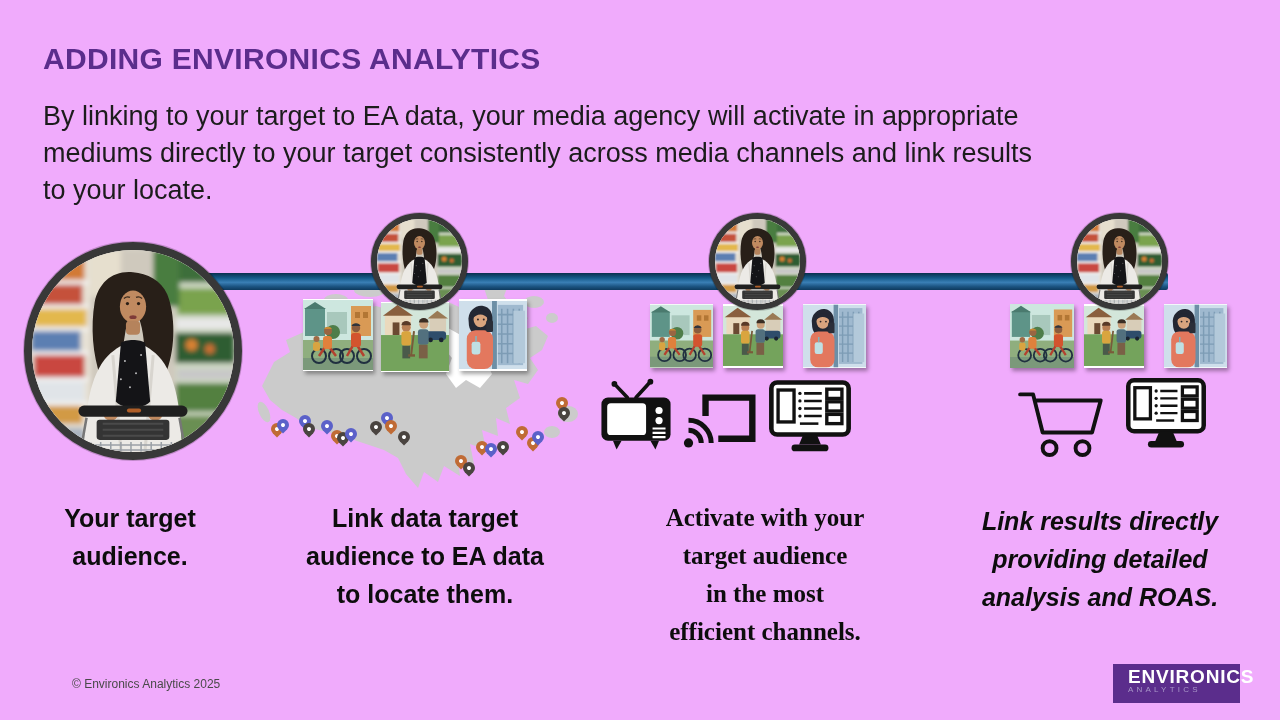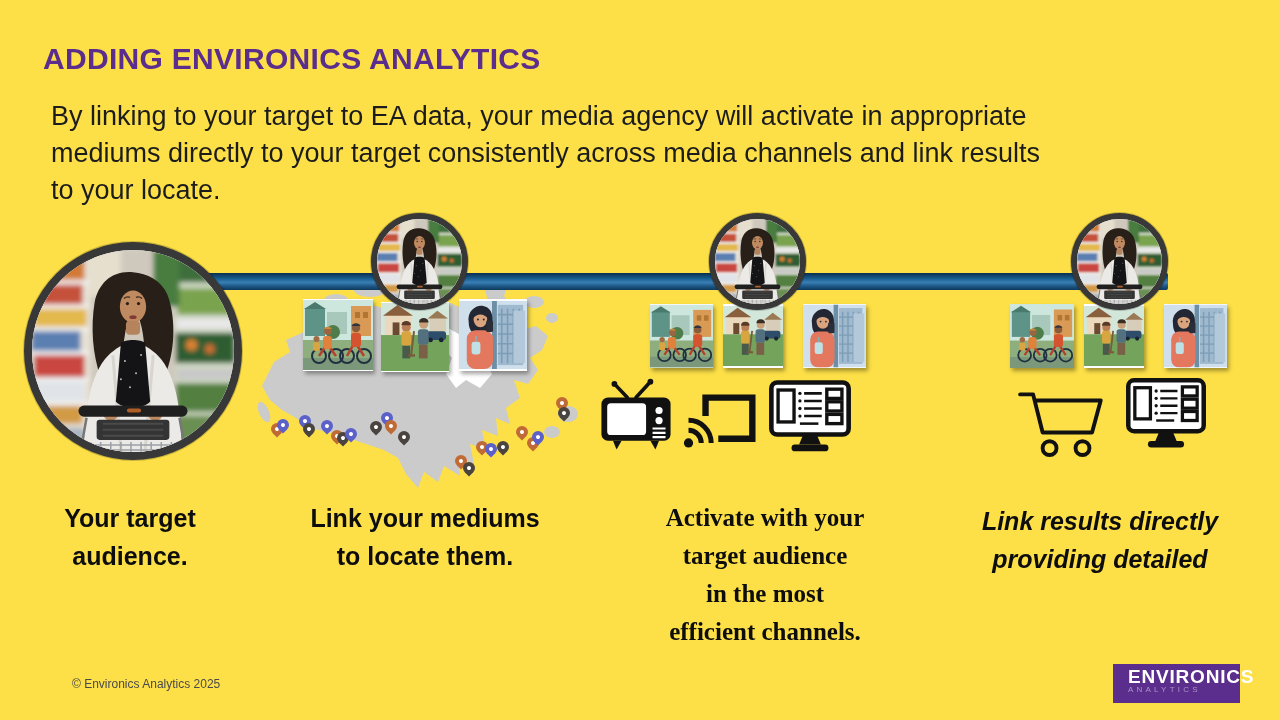--- a/index.html
+++ b/index.html
@@ -1,22 +1,22 @@
 <!DOCTYPE html>
 <html><head>
 <meta charset="utf-8">
 <style>
   html,body{margin:0;padding:0;background:#fff;}
-  .slide{position:relative;width:1280px;height:720px;background:#fde047;overflow:hidden;
+  .slide{position:relative;width:1280px;height:720px;background:#f0abfc;overflow:hidden;
          font-family:"Liberation Sans","DejaVu Sans",sans-serif;}
 
   .title{position:absolute;left:43px;top:42px;font-size:30px;font-weight:800;
          letter-spacing:.3px;color:#5b2d8c;margin:0;}
   .body-text{position:absolute;left:43px;top:98px;width:1210px;font-size:27px;
-         line-height:37px;color:#1c1c1c;margin-left:8px;}
+         line-height:37px;color:#1c1c1c;}
 
   .timeline-bar{position:absolute;left:138px;top:273px;width:1030px;height:17px;z-index:1;
          background:linear-gradient(180deg,#0b2f4e 0%,#155a8a 30%,#3a7fb5 55%,#1b5380 80%,#0e3a5e 100%);
          border-radius:2px;}
 
   .map-wrap{position:absolute;left:252px;top:266px;width:340px;height:230px;z-index:0;}
   .map-wrap svg{position:absolute;left:0;top:0;}
   .pin{position:absolute;width:12px;height:12px;border-radius:50% 50% 50% 0;
        transform:rotate(-45deg);margin-left:-6px;margin-top:-12px;z-index:2;}
   .pin::after{content:"";position:absolute;left:4px;top:4px;width:4px;height:4px;
@@ -376,32 +376,34 @@
     <svg viewBox="0 0 100 95">
         <use href="#icon-monitor"></use>
       </svg>
   </div>
 
   <div class="caption cap1">
     <div>Your target</div>
     <div>audience.</div>
   </div>
   <div class="caption cap2">
-    <div>Link your mediums</div>
+    <div>Link data target</div>
+    <div>audience to EA data</div>
     <div>to locate them.</div>
   </div>
   <div class="caption cap3">
     <div>Activate with your</div>
     <div>target audience</div>
     <div>in the most</div>
     <div>efficient channels.</div>
   </div>
   <div class="caption cap4">
     <div>Link results directly</div>
     <div>providing detailed</div>
+    <div>analysis and ROAS.</div>
   </div>
 
   <div class="copyright">© Environics Analytics 2025</div>
   <div class="logo">
     <div class="l1">ENVIRONICS</div>
     <div class="l2">ANALYTICS</div>
   </div>
 
 </div>
 

